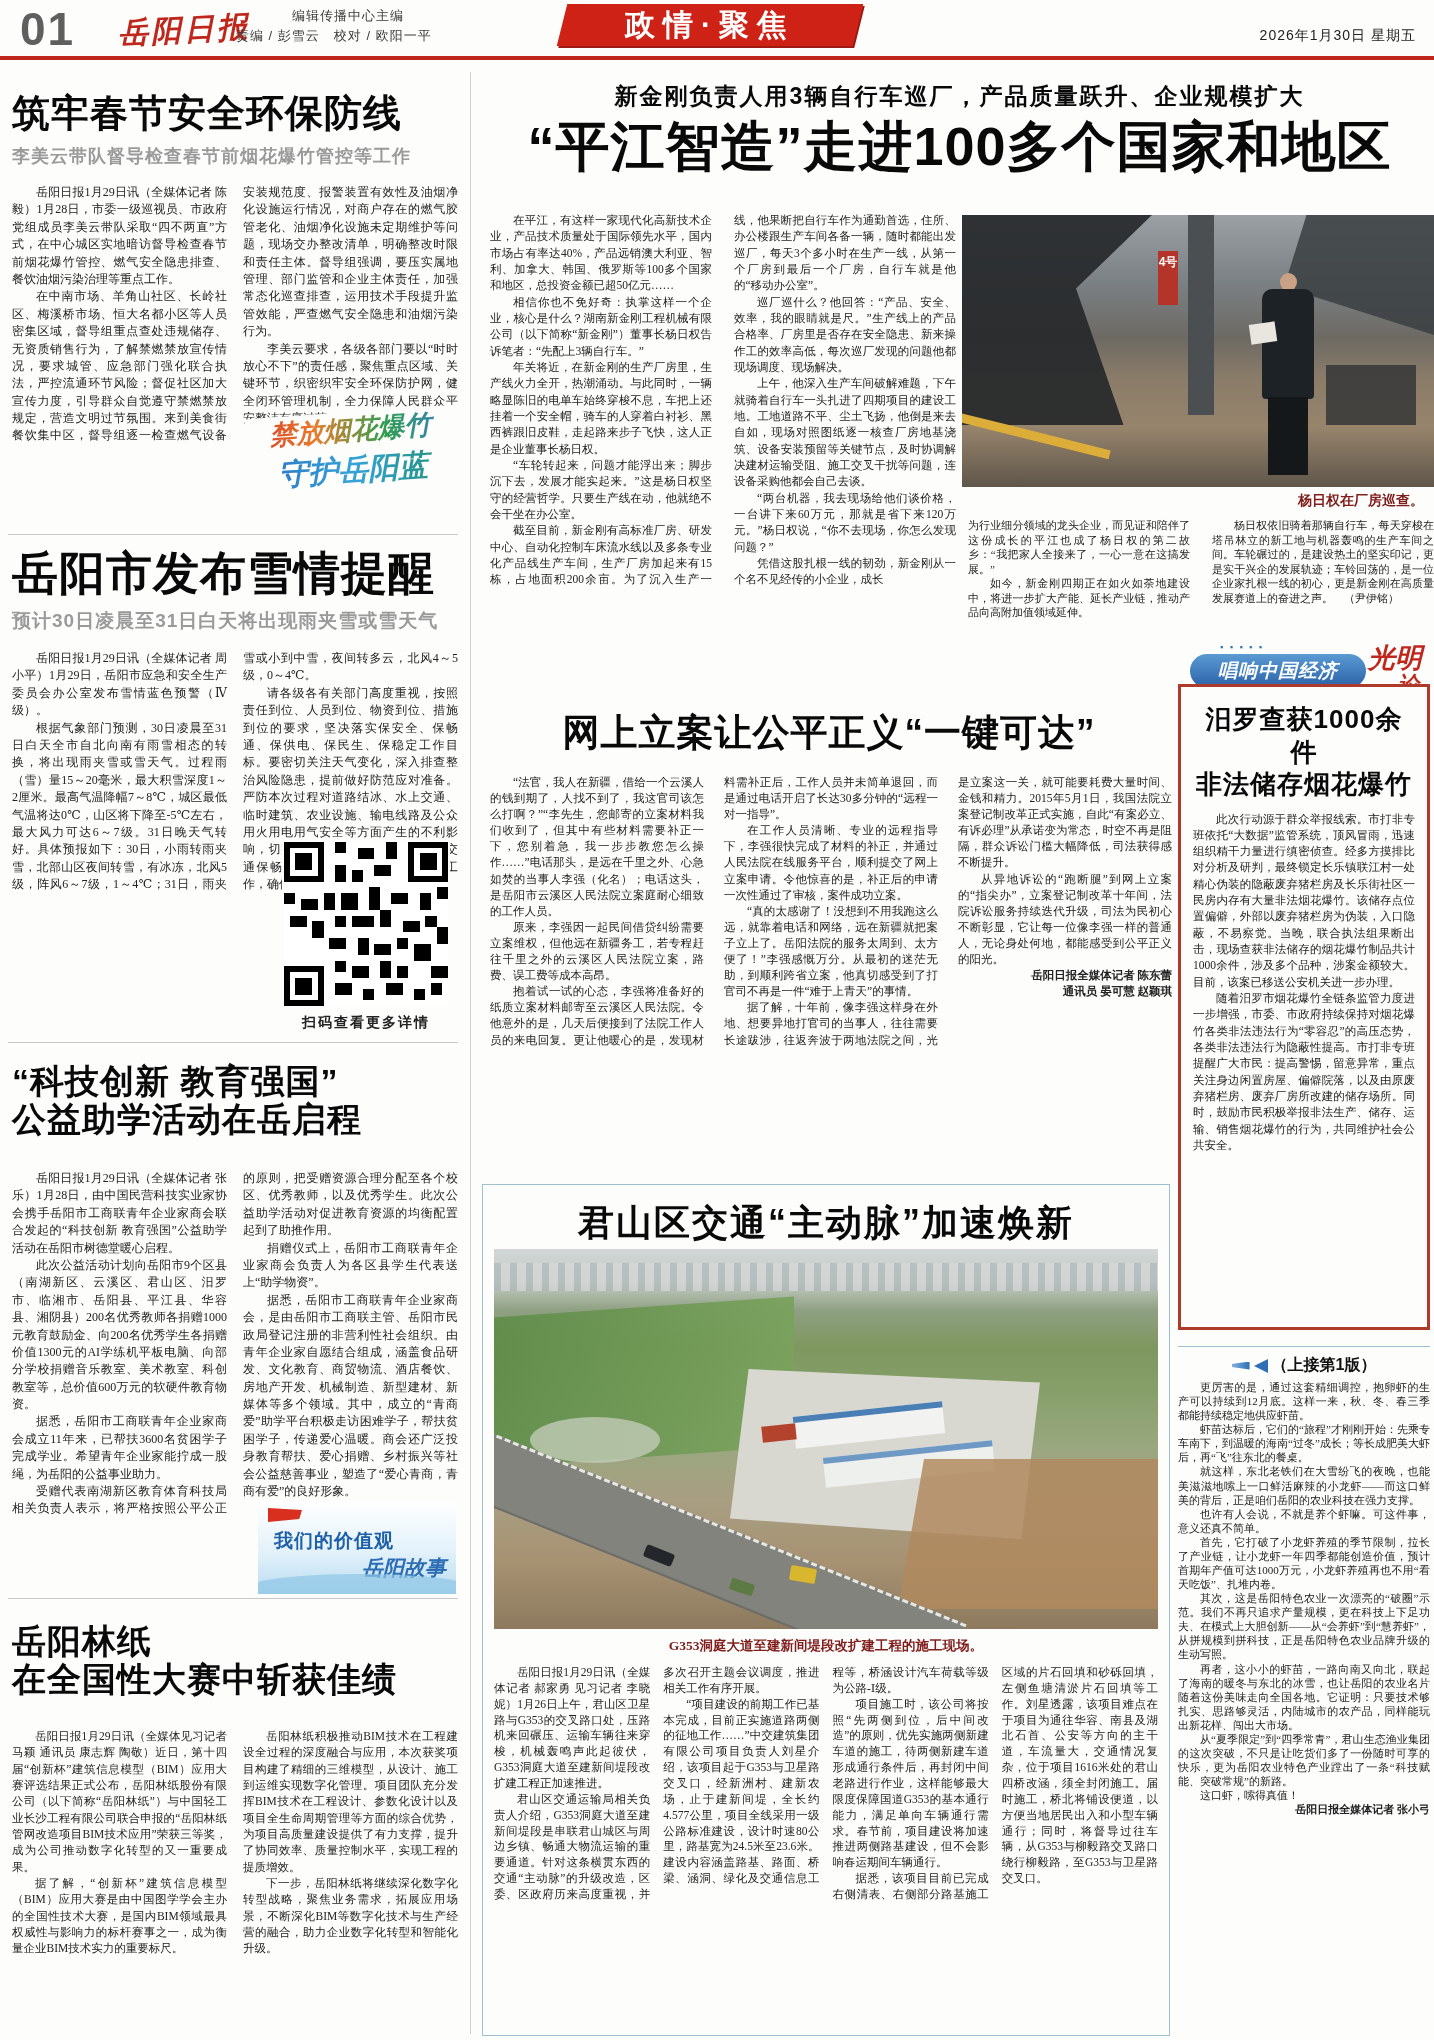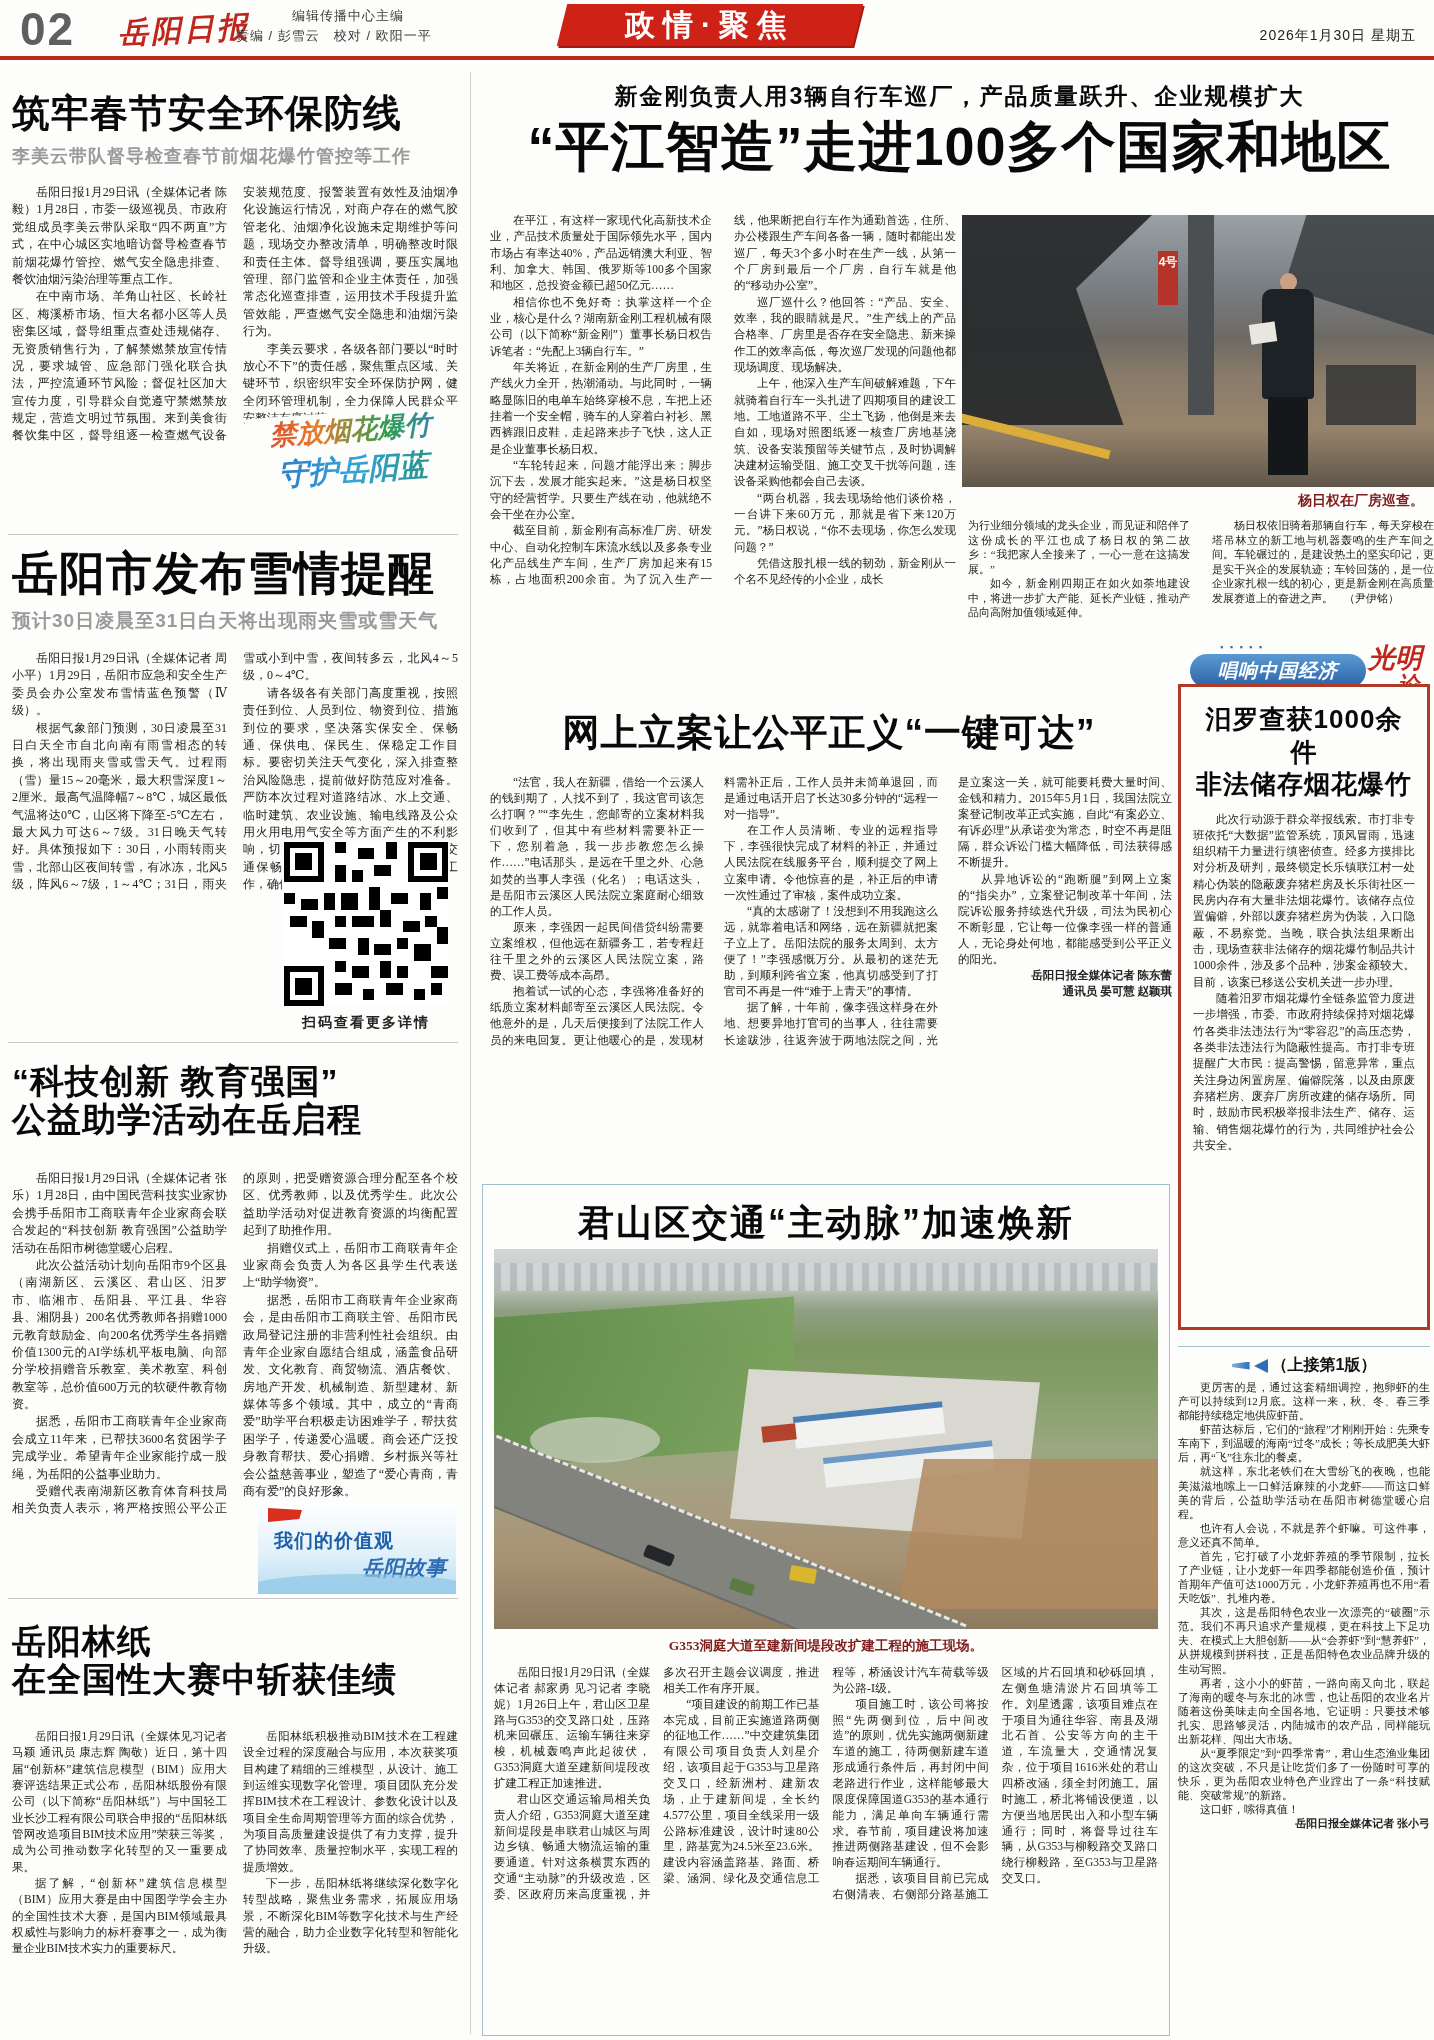--- a/index.html
+++ b/index.html
@@ -100,21 +100,21 @@
   .contbox{position:absolute;left:1178px;top:1346px;width:252px;height:690px;border-top:1px solid #9fc0cf;padding-top:8px;box-sizing:border-box;}
   .conthead{display:flex;align-items:center;justify-content:center;gap:4px;font-size:16px;font-weight:900;color:#111;margin-bottom:4px;}
   .cont-arrow{width:0;height:0;border-top:7px solid transparent;border-bottom:7px solid transparent;border-right:14px solid #2f6fb4;display:inline-block;}
   .cont-tail{width:18px;height:8px;background:linear-gradient(90deg,#7fb0dc,#2f6fb4);display:inline-block;clip-path:polygon(0 30%,100% 0,100% 100%,0 70%);}
 </style>
 </head>
 <body>
 
 <div class="page">
 
-  <div class="pagenum">02</div>
+  <div class="pagenum">01</div>
   <div class="masthead">岳阳日报</div>
   <div class="dept">编辑传播中心主编</div>
   <div class="editors">责编 / 彭雪云　校对 / 欧阳一平</div>
   <div class="banner">
       <span>政情·聚焦</span>
     </div>
   <div class="pgdate">2026年1月30日 星期五</div>
   <div class="hrule"></div>
 
   <div class="vdiv" style="left:470px;top:72px;height:1962px;"></div>
@@ -324,21 +324,21 @@
   <div class="contbox">
     <div class="conthead">
       <span class="cont-tail"></span>
       <span class="cont-arrow"></span>
       <span>（上接第1版）</span>
     </div>
     <div class="body" style="position:static;height:636px;font-size:11px;line-height:1.28;overflow:hidden;">
       <div>
           <p>更厉害的是，通过这套精细调控，抱卵虾的生产可以持续到12月底。这样一来，秋、冬、春三季都能持续稳定地供应虾苗。</p>
           <p>虾苗达标后，它们的“旅程”才刚刚开始：先乘专车南下，到温暖的海南“过冬”成长；等长成肥美大虾后，再“飞”往东北的餐桌。</p>
-          <p>就这样，东北老铁们在大雪纷飞的夜晚，也能美滋滋地嗦上一口鲜活麻辣的小龙虾——而这口鲜美的背后，公益助学活动在岳阳市树德堂暖心启程。</p>
+          <p>就这样，东北老铁们在大雪纷飞的夜晚，也能美滋滋地嗦上一口鲜活麻辣的小龙虾——而这口鲜美的背后，正是咱们岳阳的农业科技在强力支撑。</p>
           <p>也许有人会说，不就是养个虾嘛。可这件事，意义还真不简单。</p>
           <p>首先，它打破了小龙虾养殖的季节限制，拉长了产业链，让小龙虾一年四季都能创造价值，预计首期年产值可达1000万元，小龙虾养殖再也不用“看天吃饭”、扎堆内卷。</p>
           <p>其次，这是岳阳特色农业一次漂亮的“破圈”示范。我们不再只追求产量规模，更在科技上下足功夫、在模式上大胆创新——从“会养虾”到“慧养虾”，从拼规模到拼科技，正是岳阳特色农业品牌升级的生动写照。</p>
           <p>再者，这小小的虾苗，一路向南又向北，联起了海南的暖冬与东北的冰雪，也让岳阳的农业名片随着这份美味走向全国各地。它证明：只要技术够扎实、思路够灵活，内陆城市的农产品，同样能玩出新花样、闯出大市场。</p>
           <p>从“夏季限定”到“四季常青”，君山生态渔业集团的这次突破，不只是让吃货们多了一份随时可享的快乐，更为岳阳农业特色产业蹚出了一条“科技赋能、突破常规”的新路。</p>
           <p>这口虾，嗦得真值！</p>
         </div>
       <p class="byline">岳阳日报全媒体记者 张小弓</p>
     </div>
   </div>

